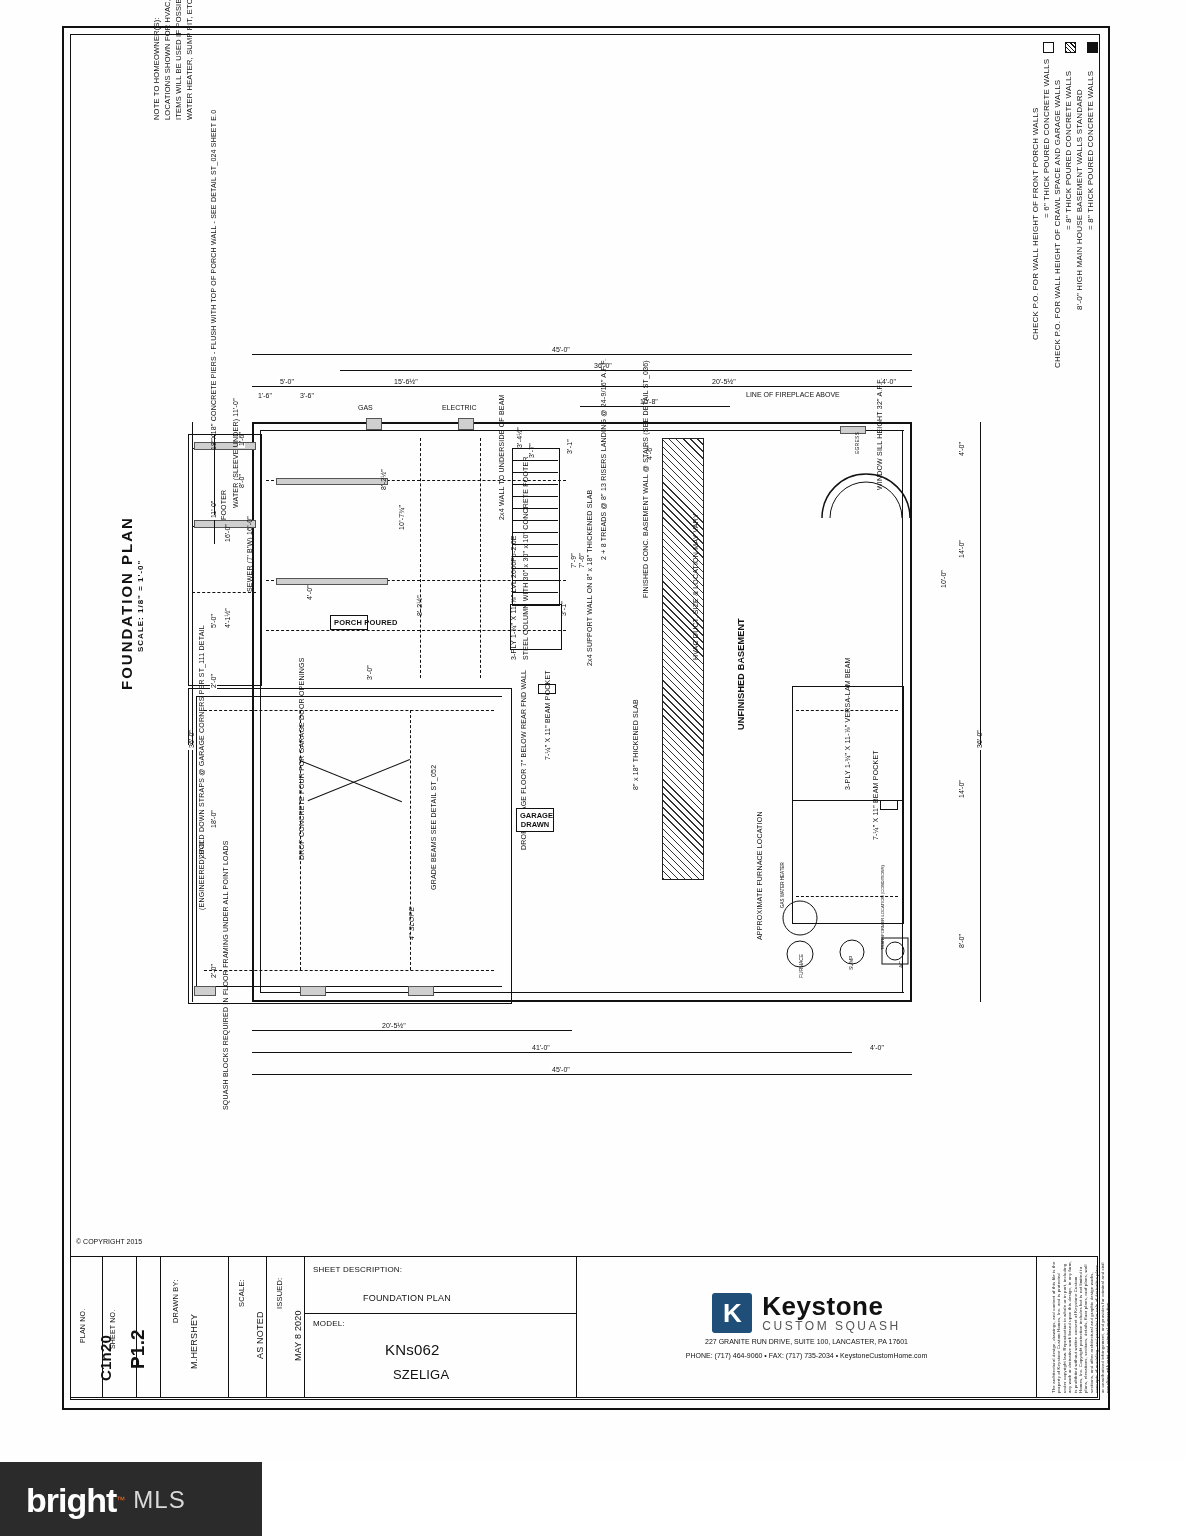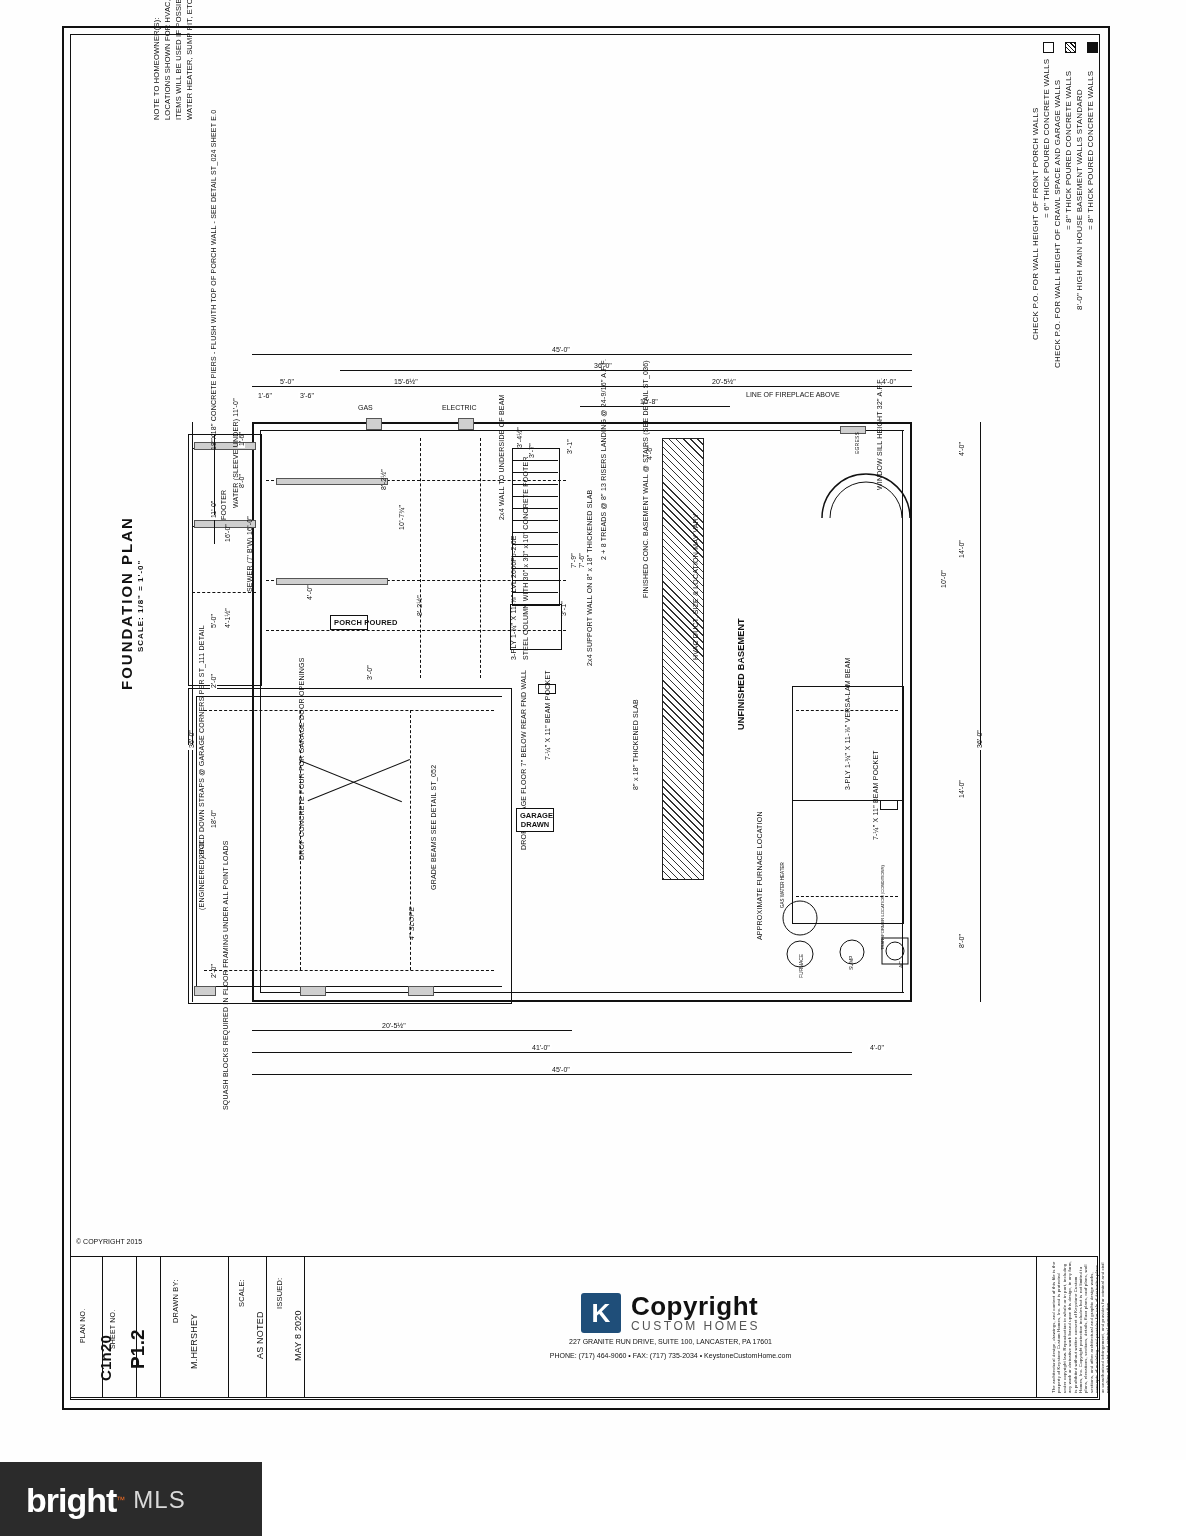--- a/index.html
+++ b/index.html
@@ -310,27 +310,35 @@
       <div class="vt" style="left:28px;top:112px;font-size:9px;">M.HERSHEY</div>
     </div>
     <div class="cell tb-c5">
       <div class="vt" style="left:8px;top:50px;font-size:7.5px;">SCALE:</div>
       <div class="vt" style="left:26px;top:102px;font-size:9px;">AS NOTED</div>
     </div>
     <div class="cell tb-c6">
       <div class="vt" style="left:8px;top:52px;font-size:7.5px;">ISSUED:</div>
       <div class="vt" style="left:26px;top:104px;font-size:9px;">MAY 8 2020</div>
     </div>
+    <div class="cell tb-c7">
+      <div class="ht" style="left:8px;top:8px;font-size:8px;">SHEET DESCRIPTION:</div>
+      <div class="ht" style="left:58px;top:36px;font-size:9px;">FOUNDATION PLAN</div>
+      <div style="position:absolute;left:0;top:56px;width:100%;height:1px;background:#111;"></div>
+      <div class="ht" style="left:8px;top:62px;font-size:8px;">MODEL:</div>
+      <div class="ht" style="left:80px;top:84px;font-size:15px;">KNs062</div>
+      <div class="ht" style="left:88px;top:110px;font-size:13px;">SZELIGA</div>
+    </div>
     <div class="cell tb-c8">
       <div class="brand">
         <div class="brandrow">
           <div class="kmark">K</div>
           <div>
-            <div class="kname">Copyright</div>
-            <div class="ksub">CUSTOM HOMES</div>
+            <div class="kname">Keystone</div>
+            <div class="ksub">CUSTOM SQUASH</div>
           </div>
         </div>
         <div class="kaddr">227 GRANITE RUN DRIVE, SUITE 100, LANCASTER, PA 17601</div>
         <div class="kaddr">PHONE: (717) 464-9060 • FAX: (717) 735-2034 • KeystoneCustomHome.com</div>
       </div>
     </div>
     <div class="cell tb-c9">
       <div class="vt" style="left:14px;top:136px;font-size:4.2px;width:132px;white-space:normal;line-height:5.4px;">The architectural design, drawings, and content of this file is the property of Keystone Custom Homes, Inc. and is protected under copyright law. Reproduction in whole or in part, including any work or derivative work based upon this design, in any form, is prohibited without written consent of Keystone Custom Homes, Inc. Copyright protection includes but is not limited to plans, elevations, sections, details, floor plans, roof plans, wall sections, and other architectural and graphic design works, concepts of modeling, and provides for sale of derivative plans or unauthorized infringement, and provides for criminal and civil penalties with print and criminal prosecution.</div>
     </div>
   </div>

